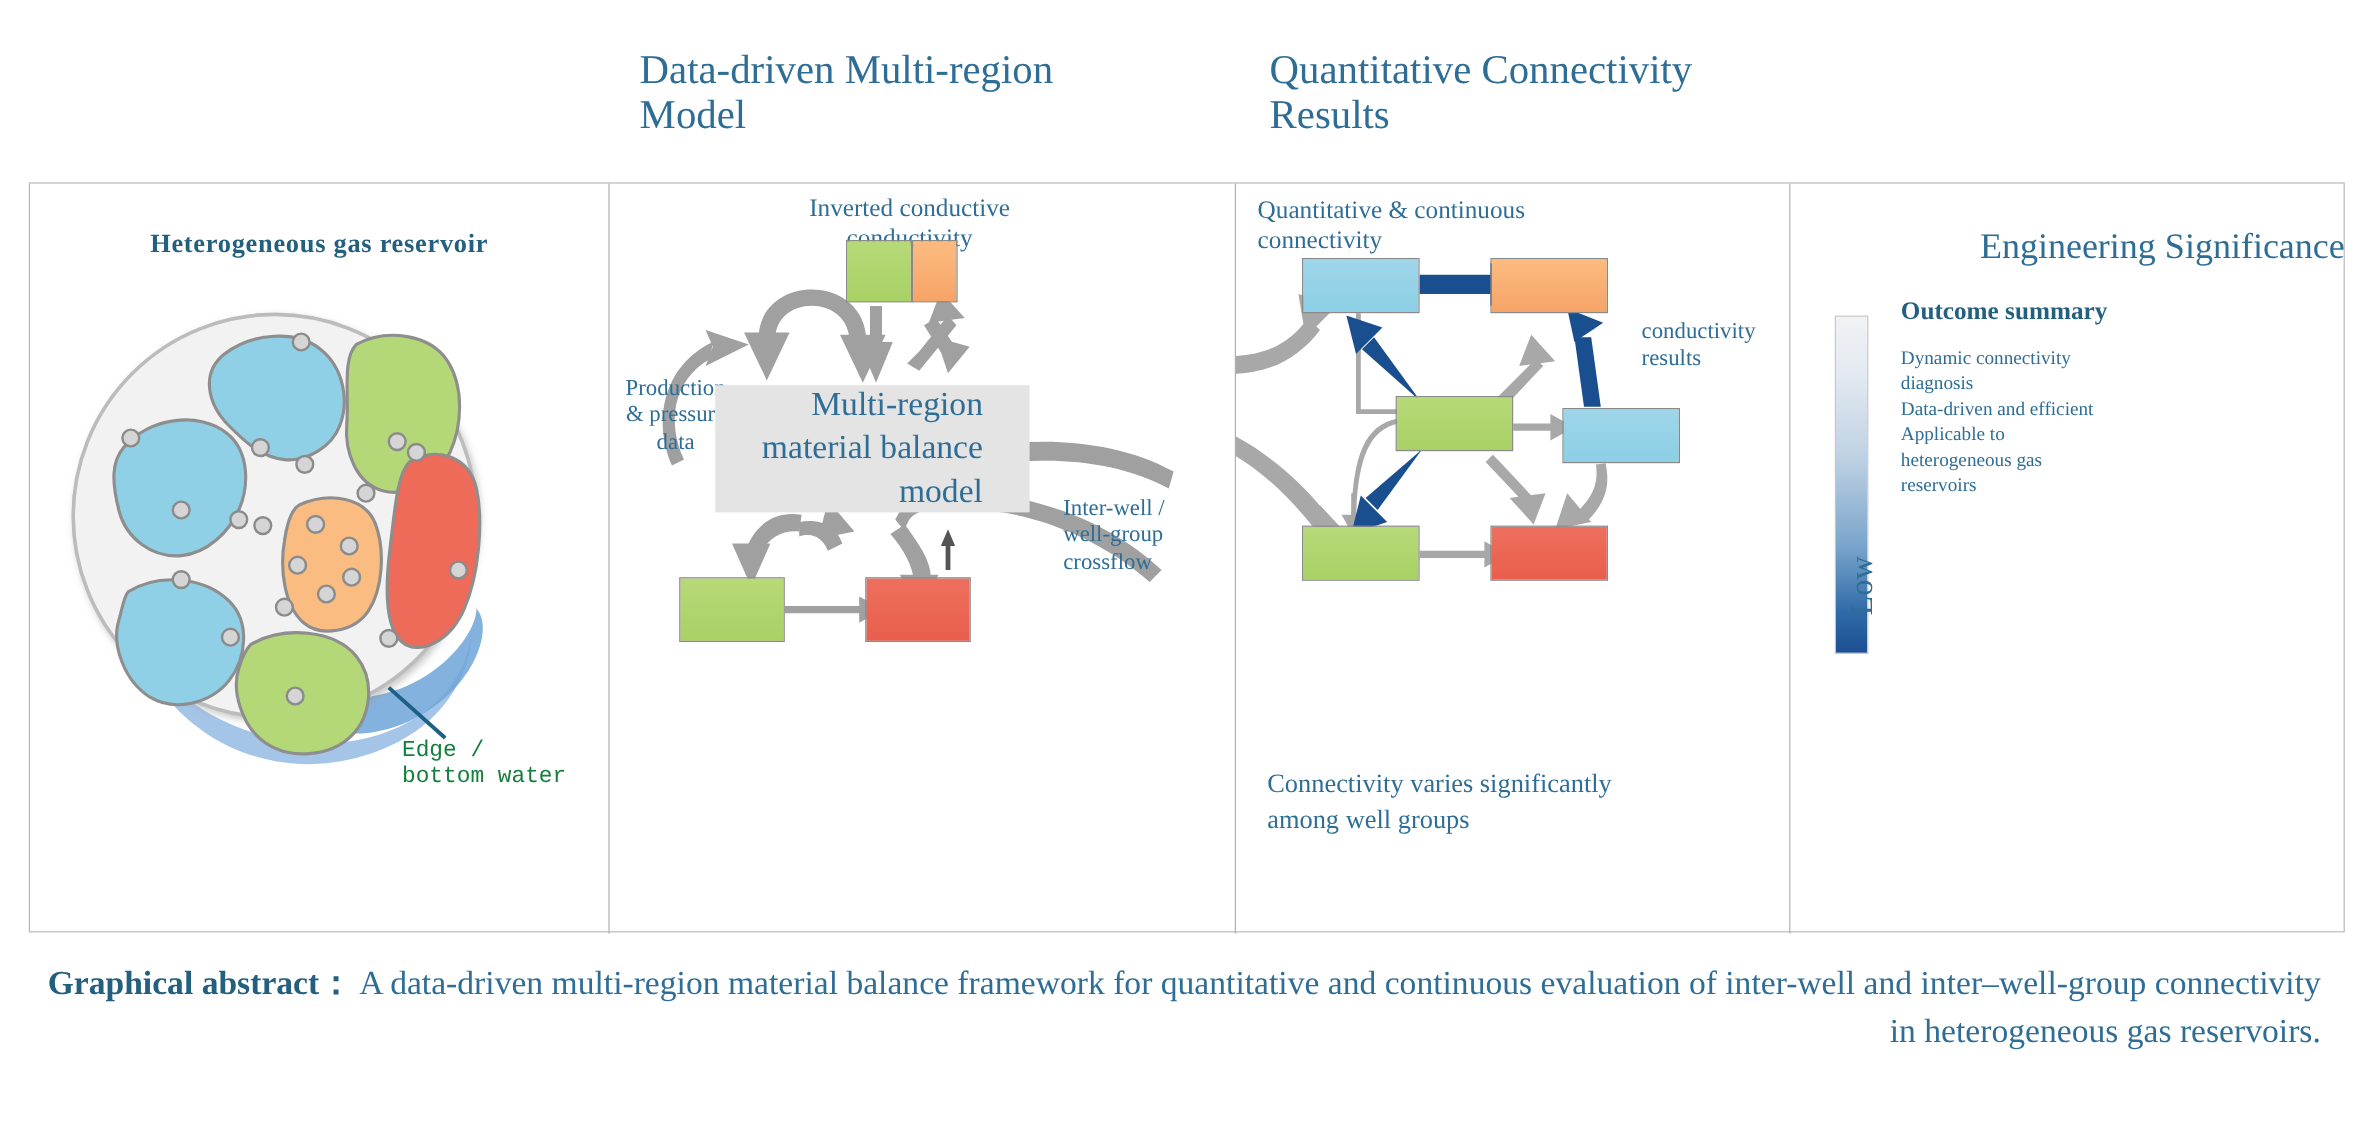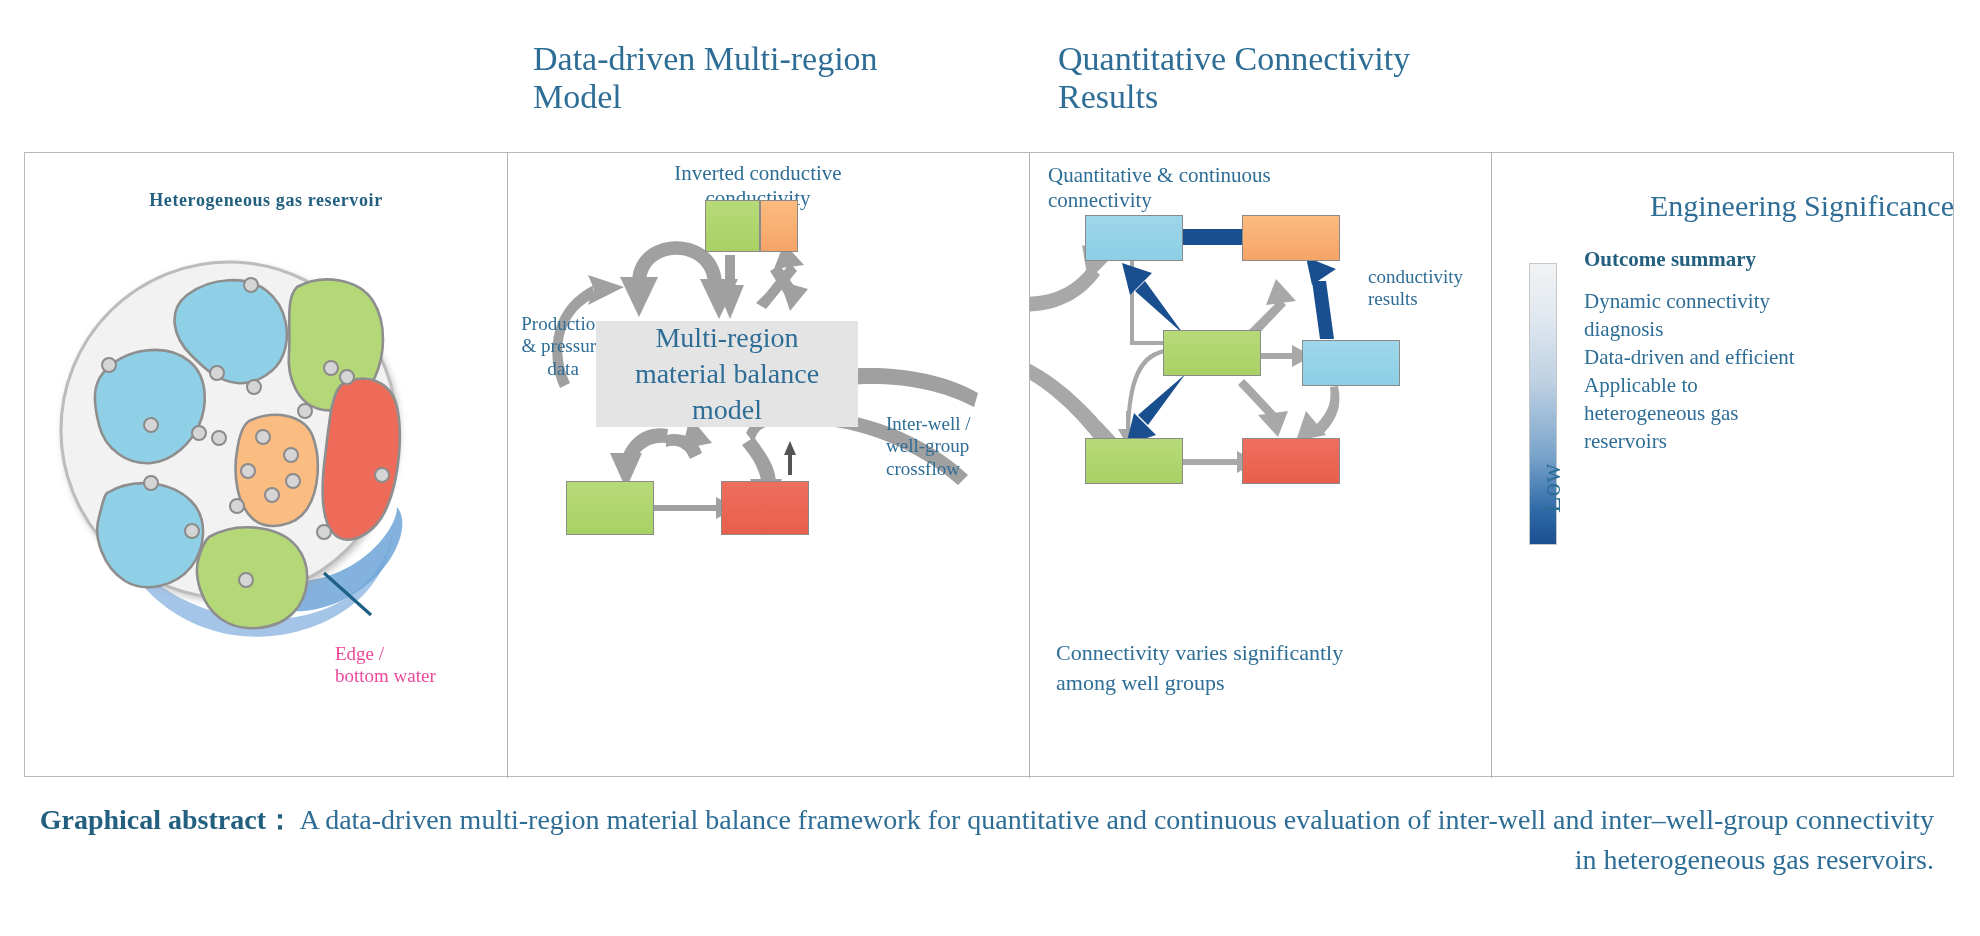--- a/index.html
+++ b/index.html
@@ -23,35 +23,35 @@
   #vdiv-3{left:1466px;}
 
   .panel{position:absolute;top:0;height:625px;box-sizing:border-box;}
   #panel-1{left:0;width:482px;}
   #panel-2{left:483px;width:521px;}
   #panel-3{left:1005px;width:461px;}
   #panel-4{left:1467px;width:462px;}
 
   
   #p1-title{position:absolute;left:0;width:482px;top:37px;text-align:center;
-            font-size:18px;font-weight:bold;color:#23607f;letter-spacing:.6px;}
+            font-size:22px;font-weight:bold;color:#23607f;letter-spacing:.6px;}
   #reservoir{position:absolute;left:16px;top:72px;width:450px;height:420px;}
-  #p1-edge-label{position:absolute;left:310px;top:490px;width:160px;
-        font-size:19px;color:#ec4899;line-height:1.15;text-align:left;}
+  #p1-edge-label{position:absolute;left:310px;top:462px;width:160px;
+        font-size:19px;color:#15803d;line-height:1.15;text-align:left;font-family:Liberation Mono, monospace;}
 
   
   #p2-top-label{position:absolute;left:30px;top:8px;width:440px;text-align:center;
         font-size:21px;color:#2e6d96;line-height:1.2;}
   #p2-left-label{position:absolute;left:-10px;top:160px;width:130px;text-align:center;
         font-size:19px;color:#2e6d96;line-height:1.18;}
   #p2-right-label{position:absolute;left:378px;top:260px;width:130px;text-align:left;
         font-size:19px;color:#2e6d96;line-height:1.18;}
   #p2-core{position:absolute;left:88px;top:168px;width:262px;height:106px;
         background:#e4e4e4;display:flex;align-items:center;justify-content:center;}
-  #p2-core-text{font-size:28px;color:#2e6d96;text-align:center;line-height:1.28;}
+  #p2-core-text{font-size:28px;color:#2e6d96;text-align:right;line-height:1.28;}
   #p2-bottom-cap{position:absolute;left:20px;top:492px;width:480px;text-align:center;
         font-size:22px;color:#2e6d96;line-height:1.3;}
   #p2-svg{position:absolute;left:0;top:0;width:521px;height:625px;}
 
   .nodebox{position:absolute;border:1px solid #8a8a8a;box-sizing:border-box;}
   .n-green{background:linear-gradient(180deg,#b7da78,#a8d165);}
   .n-orange{background:linear-gradient(180deg,#fcbb7f,#f6a468);}
   .n-red{background:linear-gradient(180deg,#ee6f5e,#e95e4c);}
   .n-blue{background:linear-gradient(180deg,#9fd6ea,#8ccfe5);}
 
@@ -80,21 +80,21 @@
   
   #p4-title{position:absolute;left:0;width:462px;top:36px;text-align:right;
         font-size:30px;color:#2e6d96;}
   #p4-bar{position:absolute;left:37px;top:110px;width:28px;height:282px;
         border:1px solid #c7c7c7;box-sizing:border-box;
         background:linear-gradient(180deg,#f2f3f4 0%,#e2e9f0 18%,#bed1e3 42%,#7ba5cb 68%,#2f6aa8 88%,#1b4f91 100%);}
   #p4-low{position:absolute;left:44px;top:360px;font-size:27px;color:#2e6d96;
         transform:rotate(-90deg);transform-origin:left top;white-space:nowrap;}
   #p4-outcome{position:absolute;left:92px;top:94px;font-size:21px;font-weight:bold;
         color:#23607f;}
-  #p4-list{position:absolute;left:92px;top:135px;width:330px;font-size:21px;
+  #p4-list{position:absolute;left:92px;top:135px;width:330px;font-size:16px;
         color:#2e6d96;line-height:1.33;}
 
   
   #caption{position:absolute;left:24px;top:800px;width:1910px;font-size:28px;
         color:#2e6d96;line-height:1.42;text-align:right;}
   #caption b{font-weight:bold;color:#23607f;}
 </style>
 </head>
 <body>
 

